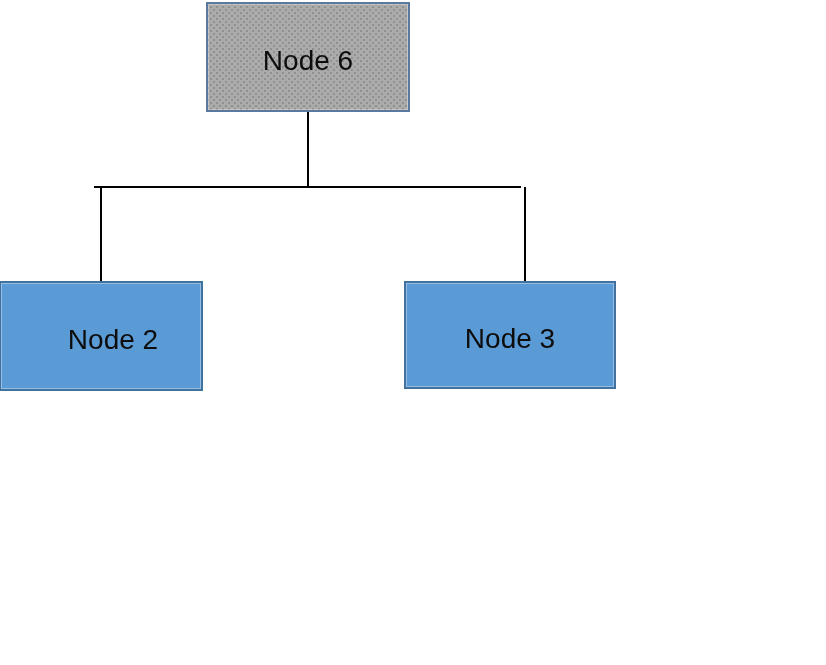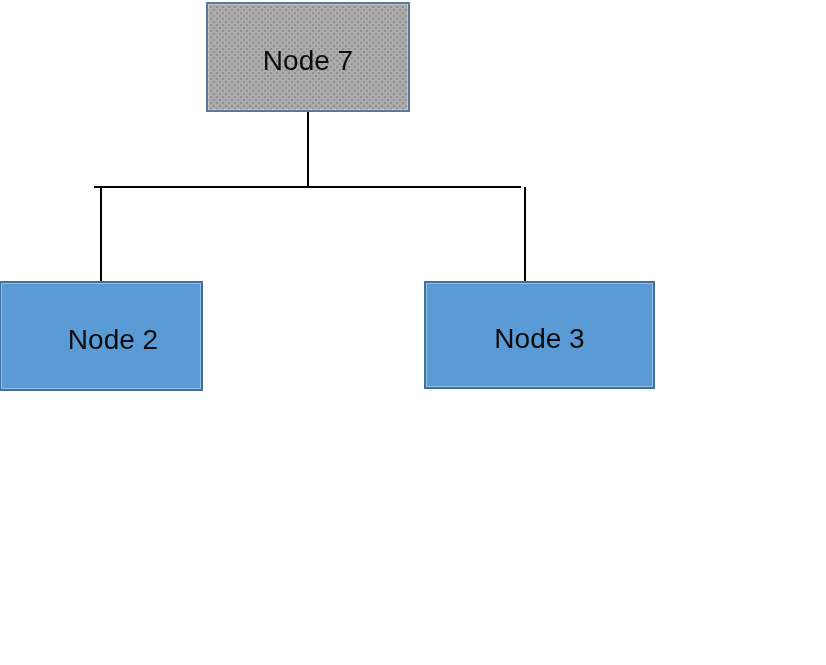--- a/index.html
+++ b/index.html
@@ -32,42 +32,42 @@
   }
   .node.textured {
     background-image:
       radial-gradient(rgba(0,0,0,0.16) 1px, transparent 1.2px),
       radial-gradient(rgba(0,0,0,0.16) 1px, transparent 1.2px);
     background-size: 6px 6px, 6px 6px;
     background-position: 0 0, 3px 3px;
   }
   #node1 { left: 206px; top: 2px;   width: 204px; height: 110px; }
   #node2 { left: -1px;  top: 281px; width: 204px; height: 110px; }
-  #node3 { left: 424px; top: 281px; width: 231px; height: 108px; align-items: center; }
+  #node3 { left: 404px; top: 281px; width: 212px; height: 108px; align-items: center; }
   .connector {
     position: absolute;
     background: #000000;
   }
   #conn-stem  { left: 307px; top: 112px; width: 1.5px; height: 75px; }
   #conn-rail  { left: 94px;  top: 186px; width: 427px; height: 1.5px; }
   #conn-drop-left  { left: 100px; top: 187px; width: 1.5px; height: 94px; }
   #conn-drop-right { left: 524px; top: 187px; width: 1.5px; height: 94px; }
 </style>
 </head>
 <body>
 
 <div class="canvas">
 
   <div id="conn-stem" class="connector" style="background-color: rgb(0, 0, 0);"></div>
   <div id="conn-rail" class="connector" style="background-color: rgb(0, 0, 0);"></div>
   <div id="conn-drop-left" class="connector" style="background-color: rgb(0, 0, 0);"></div>
   <div id="conn-drop-right" class="connector" style="background-color: rgb(0, 0, 0);"></div>
 
   <div id="node1" class="node textured" style="background-color: rgb(171, 171, 171); border-color: rgb(90, 122, 157);">
-    <span class="label">Node 7</span>
+    <span class="label">Node 6</span>
   </div>
 
   <div id="node2" class="node" style="background-color: rgb(91, 155, 213); border-color: rgb(65, 113, 156); padding-left: 24px;">
     <span class="label">Node 2</span>
   </div>
 
   <div id="node3" class="node" style="background-color: rgb(91, 155, 213); border-color: rgb(65, 113, 156);">
     <span class="label">Node 3</span>
   </div>
 

